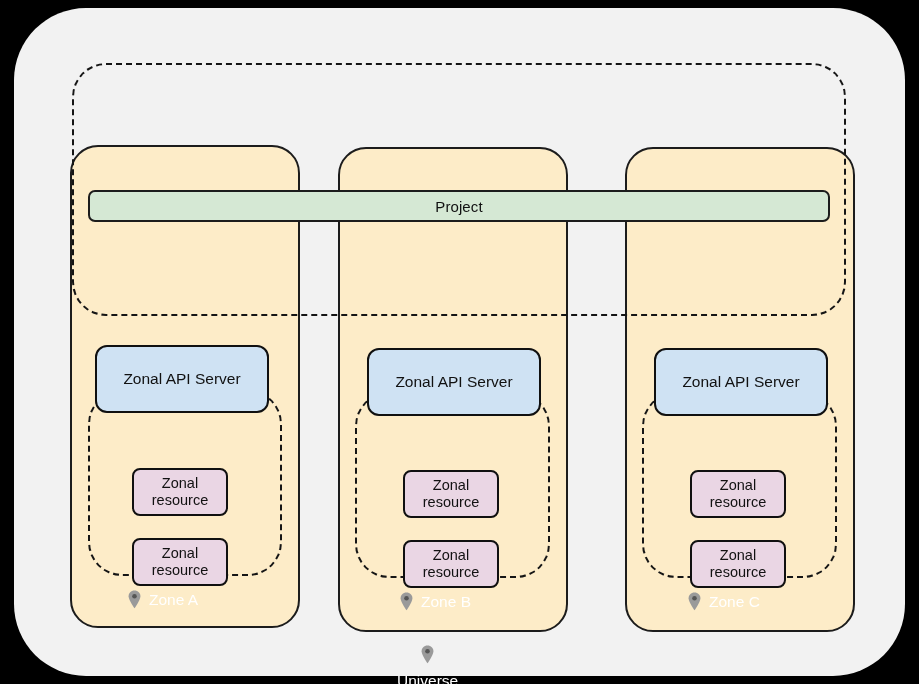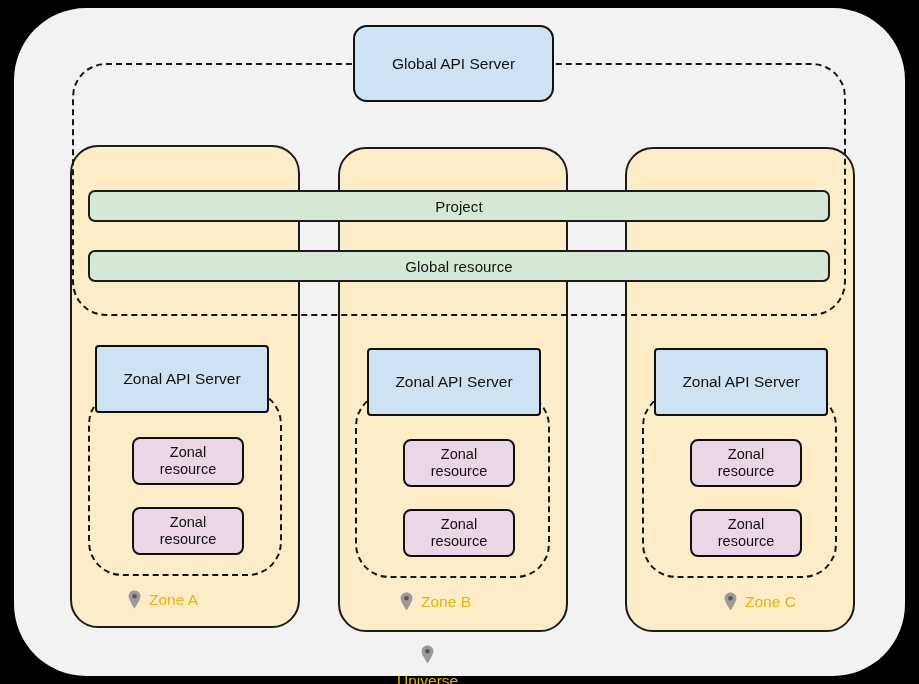--- a/index.html
+++ b/index.html
@@ -80,96 +80,95 @@
   }
   #inner-a { left: 88px;  top: 390px; width: 194px; height: 186px; }
   #inner-b { left: 355px; top: 392px; width: 195px; height: 186px; }
   #inner-c { left: 642px; top: 392px; width: 195px; height: 186px; }
 
   
   .api-box {
     position: absolute;
     background: #cfe2f3;
     border: 2px solid #101010;
-    border-radius: 4px;
+    border-radius: 12px;
     box-sizing: border-box;
     display: flex;
     align-items: center;
     justify-content: center;
     font-size: 15.5px;
     color: #111111;
   }
   #global-api  { left: 353px; top: 25px;  width: 201px; height: 77px; border-radius: 14px; }
   #zonal-api-a { left: 95px;  top: 345px; width: 174px; height: 68px; }
   #zonal-api-b { left: 367px; top: 348px; width: 174px; height: 68px; }
   #zonal-api-c { left: 654px; top: 348px; width: 174px; height: 68px; }
 
   
   .res-box {
     position: absolute;
-    width: 112px;
+    width: 96px;
     height: 48px;
     background: #ead6e4;
     border: 2px solid #101010;
     border-radius: 8px;
     box-sizing: border-box;
     display: flex;
     flex-direction: column;
     align-items: center;
     justify-content: center;
     font-size: 14.5px;
     line-height: 1.16;
     color: #111111;
     text-align: center;
+    margin-top: 31px;
   }
   #res-a1 { left: 132px; top: 437px; }
   #res-a2 { left: 132px; top: 507px; }
   #res-b1 { left: 403px; top: 439px; }
   #res-b2 { left: 403px; top: 509px; }
   #res-c1 { left: 690px; top: 439px; }
   #res-c2 { left: 690px; top: 509px; }
 
   
   .pin-label {
     position: absolute;
     display: flex;
     align-items: center;
     gap: 8px;
     font-size: 15.5px;
-    color: #eab308;
+    color: #ffffff;
     white-space: nowrap;
   }
   #label-zone-a  { left: 128px; top: 590px; }
   #label-zone-b  { left: 400px; top: 592px; text-align: center; }
-  #label-zone-c  { left: 724px; top: 592px; }
+  #label-zone-c  { left: 688px; top: 592px; }
   #label-universe{ left: 397px; top: 645px; flex-direction: column; }
 
   .pin-icon { width: 13px; height: 19px; display: block; flex: 0 0 auto; }
 </style>
 </head>
 <body>
 
 <div id="canvas">
 
   <div id="universe-plate"></div>
 
   <div class="zone" id="zone-a"></div>
   <div class="zone" id="zone-b"></div>
   <div class="zone" id="zone-c"></div>
 
   <div id="global-scope"></div>
 
   <div class="global-bar" id="bar-project">Project</div>
-  <div class="global-bar" id="bar-globalres">Global resource</div>
 
   <div class="zone-inner" id="inner-a"></div>
   <div class="zone-inner" id="inner-b"></div>
   <div class="zone-inner" id="inner-c"></div>
 
-  <div class="api-box" id="global-api">Global API Server</div>
 
   <div class="api-box" id="zonal-api-a">Zonal API Server</div>
   <div class="api-box" id="zonal-api-b">Zonal API Server</div>
   <div class="api-box" id="zonal-api-c">Zonal API Server</div>
 
   <div class="res-box" id="res-a1">
     <span>Zonal</span>
     <span>resource</span>
   </div>
   <div class="res-box" id="res-a2">

